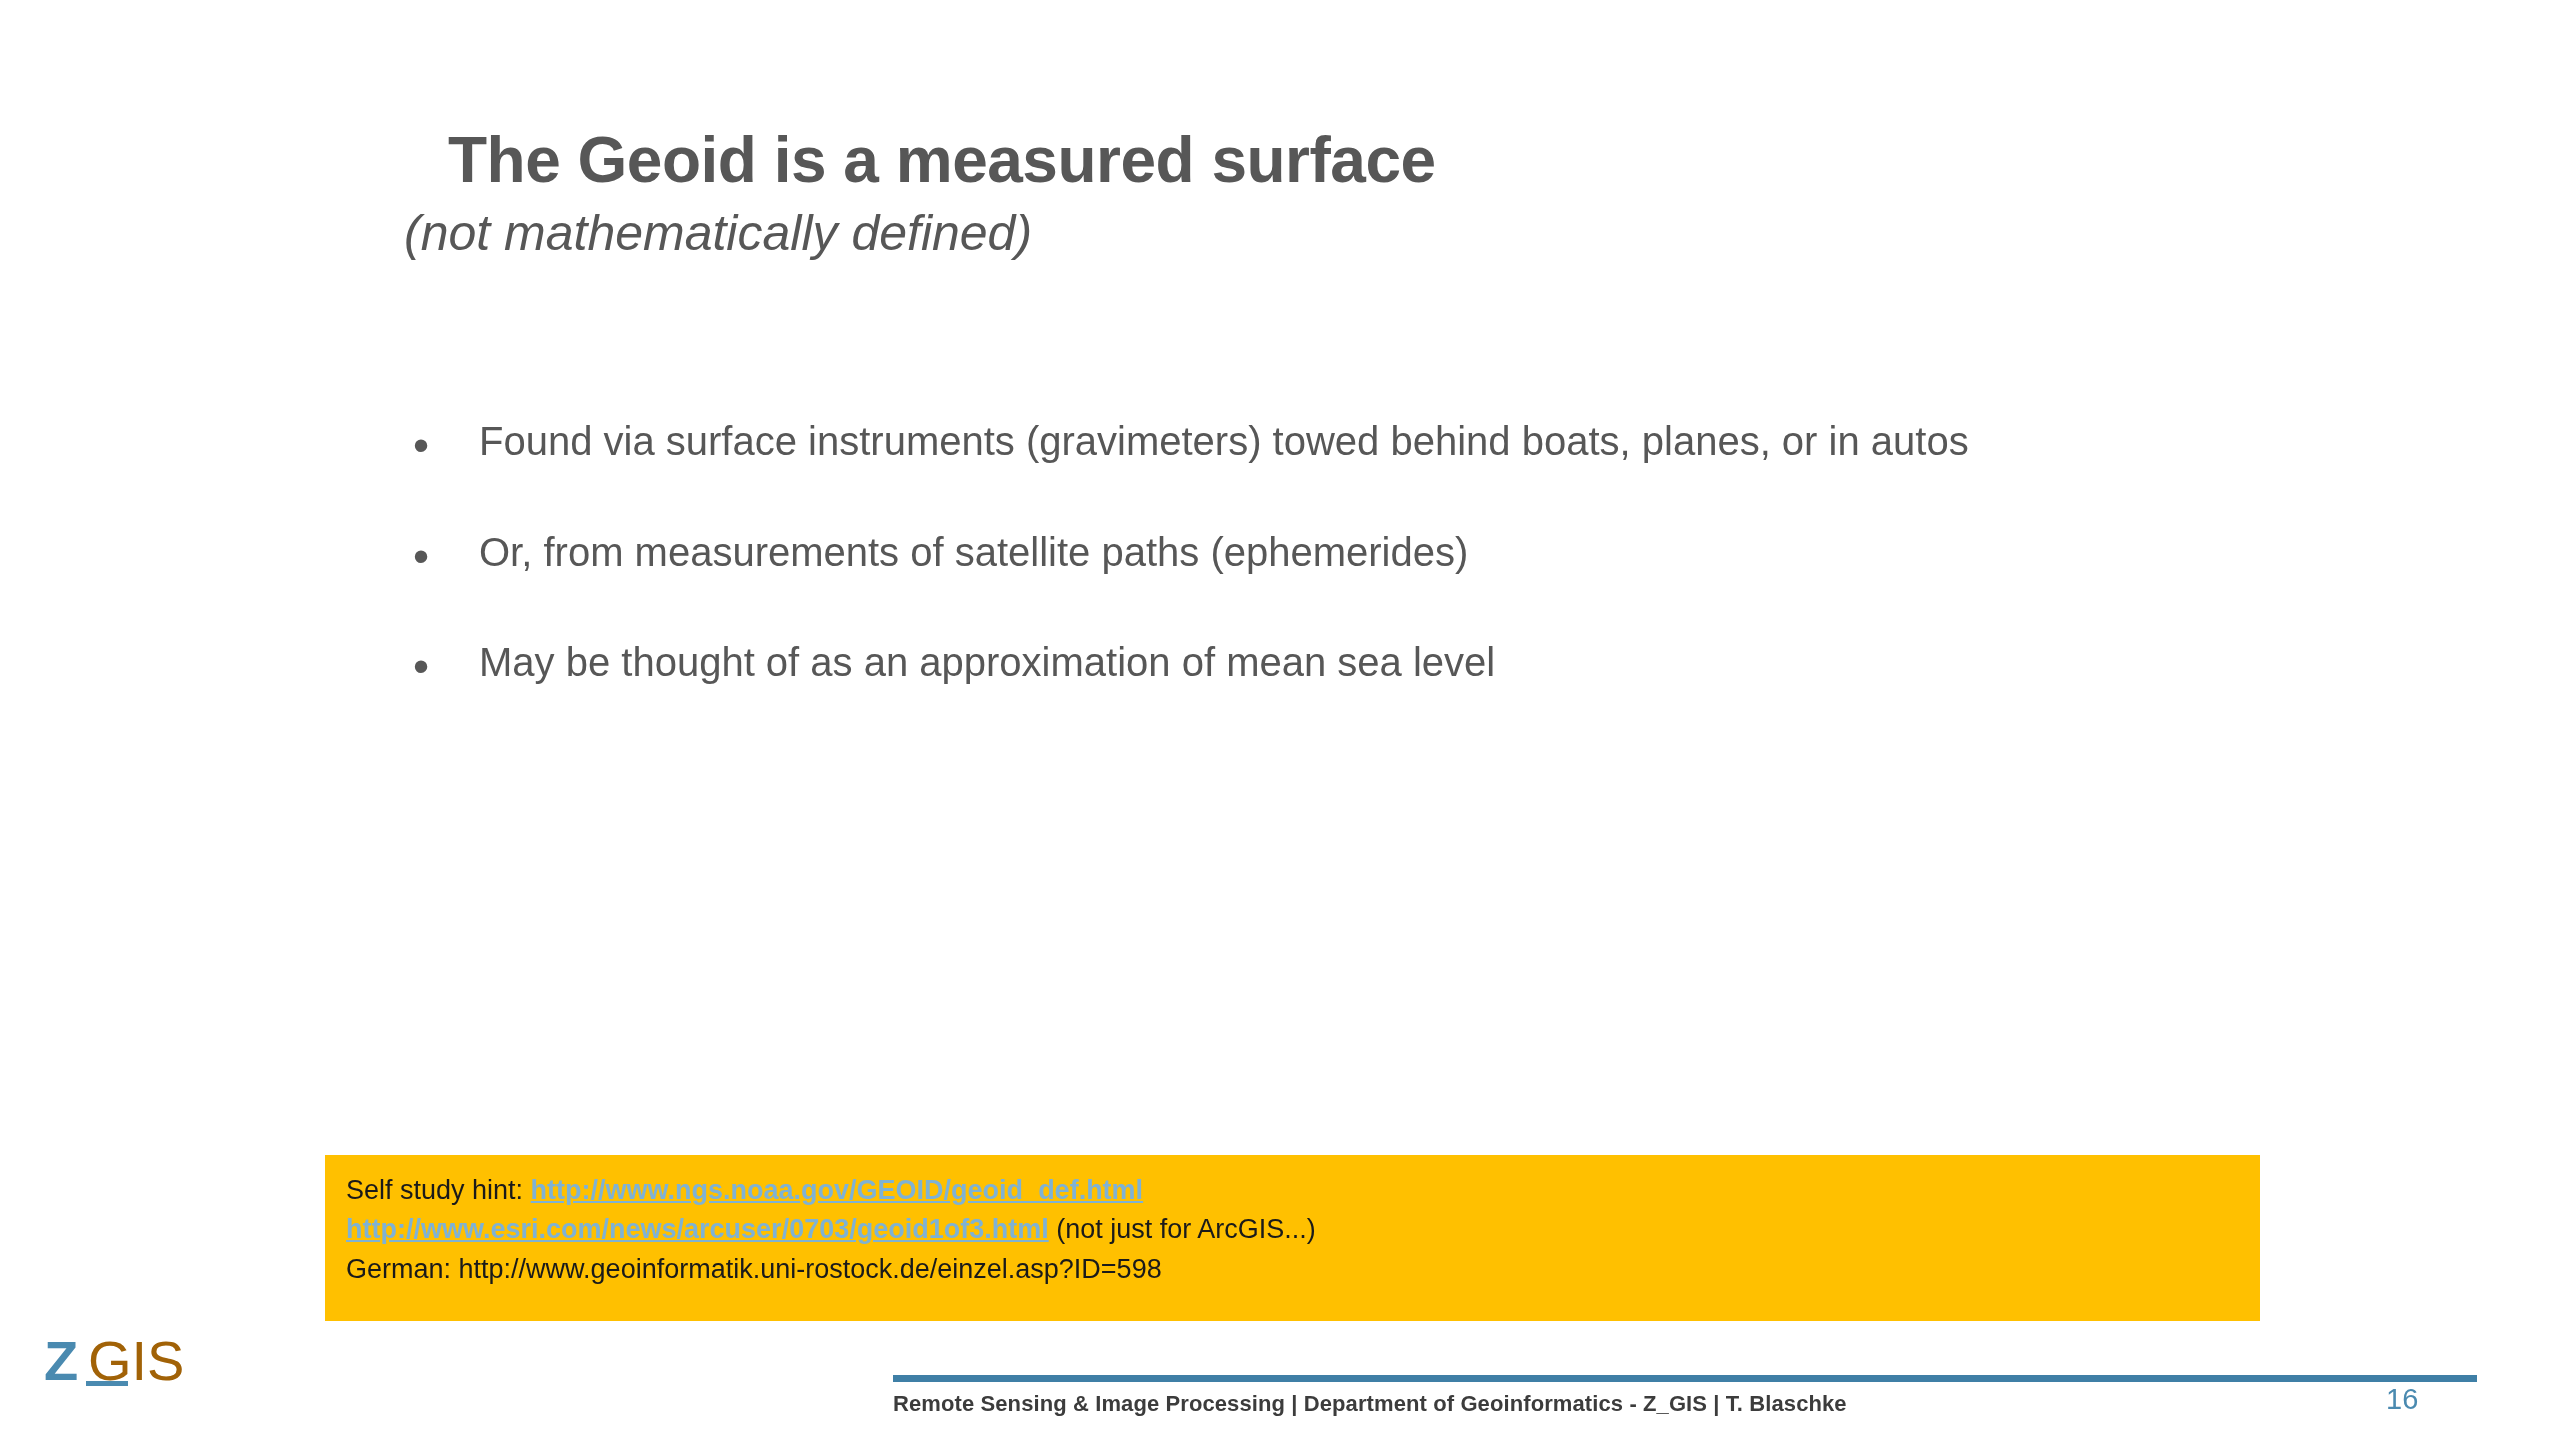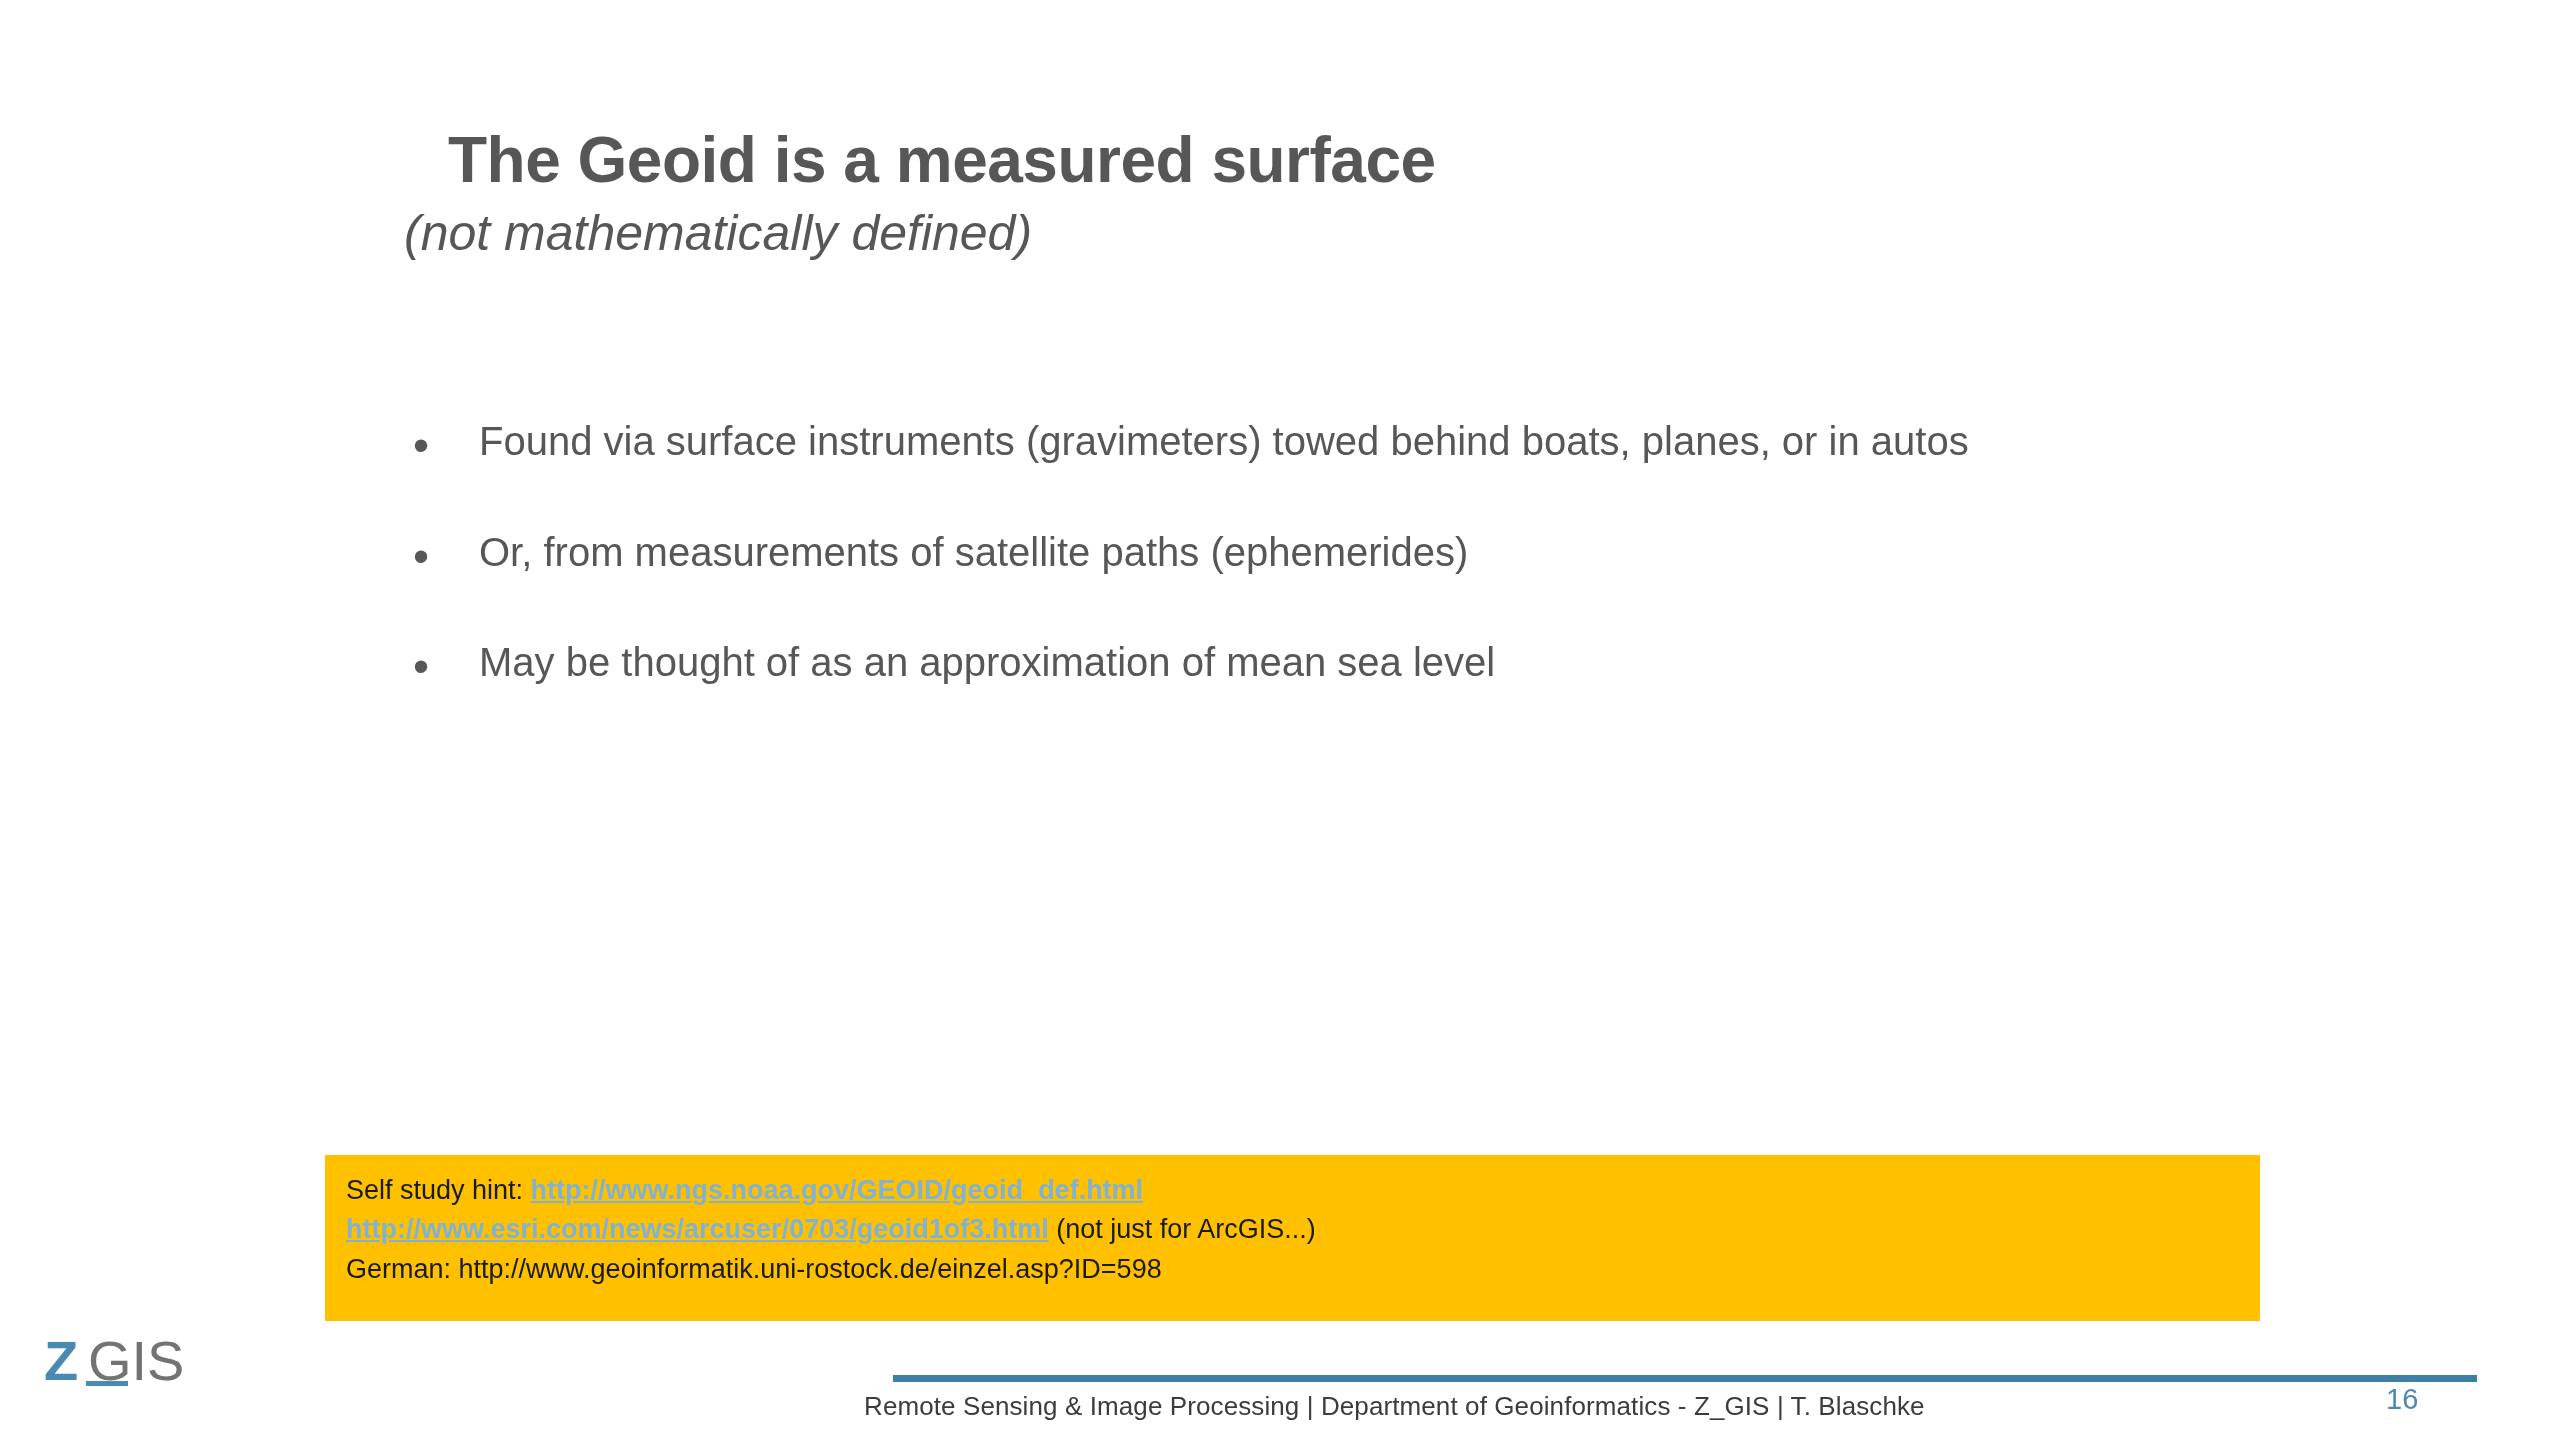--- a/index.html
+++ b/index.html
@@ -104,26 +104,27 @@
   .footer-rule {
     position: absolute;
     left: 893px;
     top: 1375px;
     width: 1584px;
     height: 6.8px;
     background: #3f7fa6;
   }
   .footer-text {
     position: absolute;
-    left: 864px;
+    left: 893px;
     top: 1391px;
     width: 1449px;
-    font-size: 26px;
+    font-size: 22px;
     color: #3c3c3c;
     letter-spacing: 0.1px;
+    font-weight: bold;
   }
   .page-number {
     position: absolute;
     left: 2386px;
     top: 1383px;
     width: 87px;
     font-size: 29px;
     color: #4a8ab0;
     text-align: left;
   }
@@ -143,21 +144,21 @@
     font-size: 56px;
     font-weight: bold;
     color: #4a8ab0;
     line-height: 1;
   }
   .logo-gis {
     position: absolute;
     left: 44px;
     top: 0;
     font-size: 56px;
-    color: #737373;
+    color: #a16207;
     line-height: 1;
   }
   .logo-underscore {
     position: absolute;
     left: 42px;
     top: 48px;
     width: 42px;
     height: 4.8px;
     background: #4a8ab0;
   }

